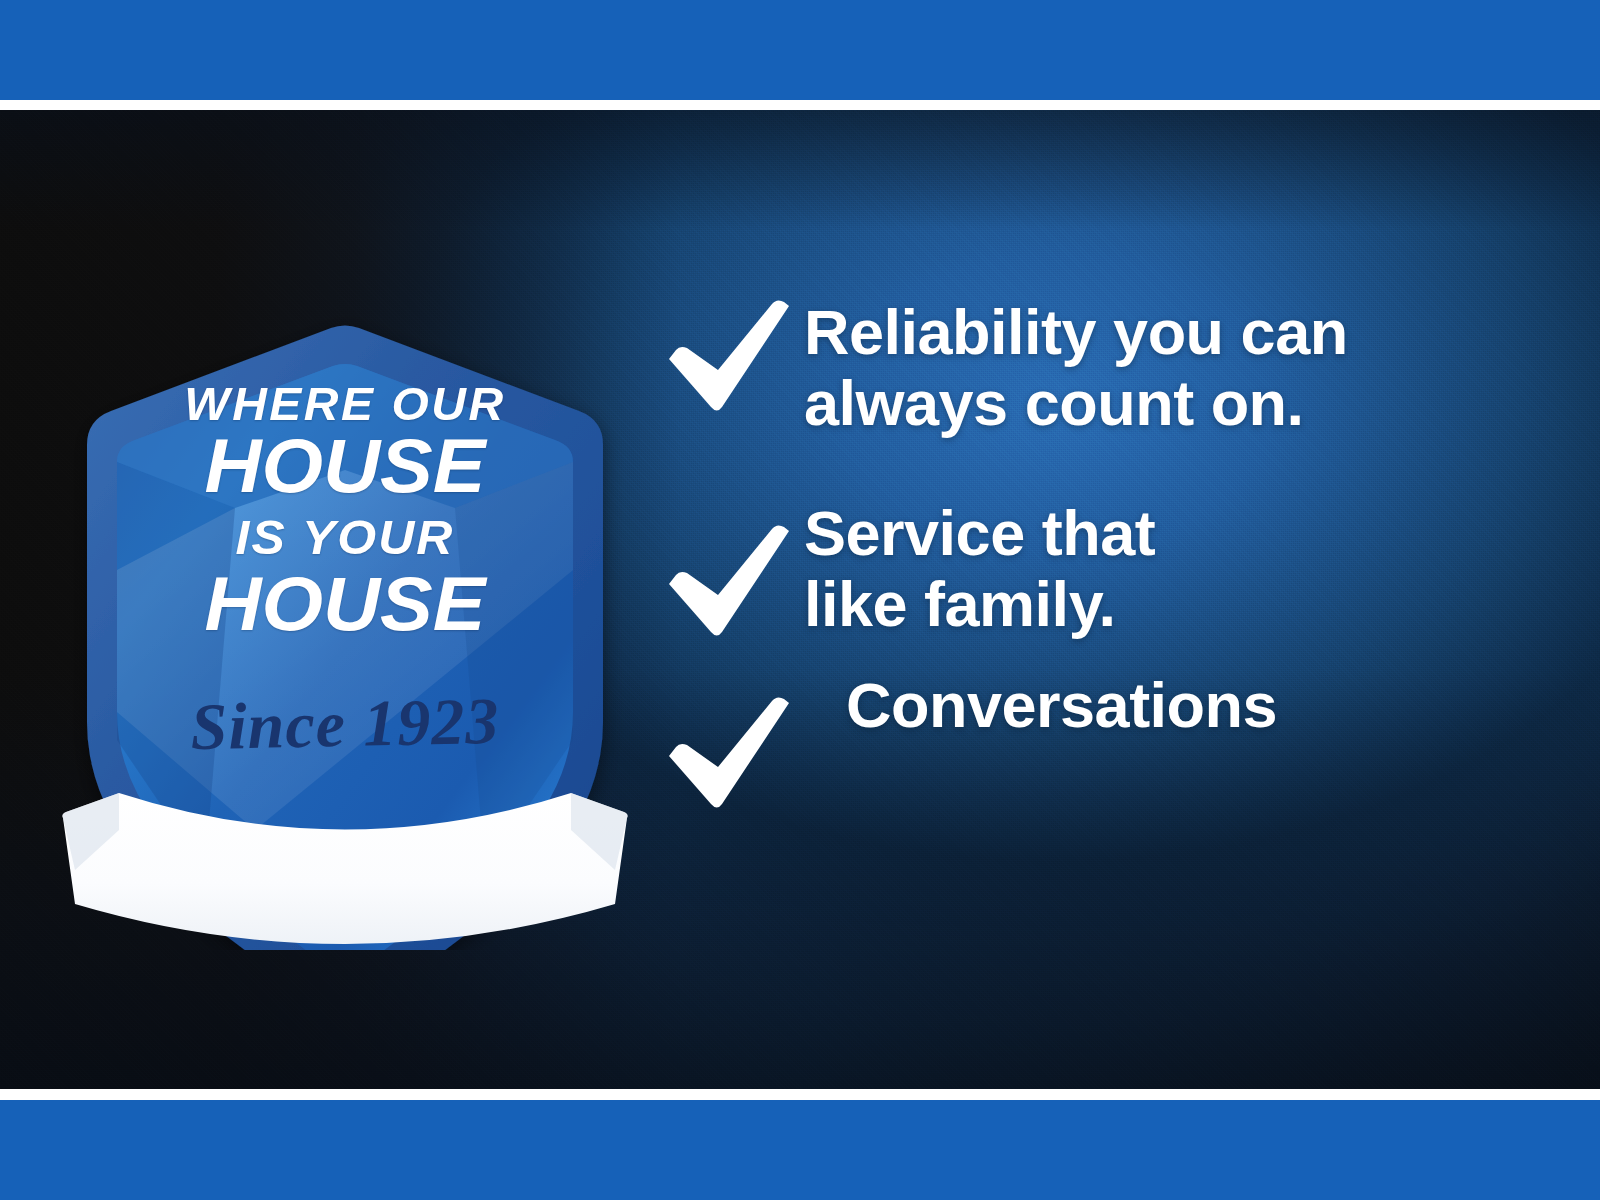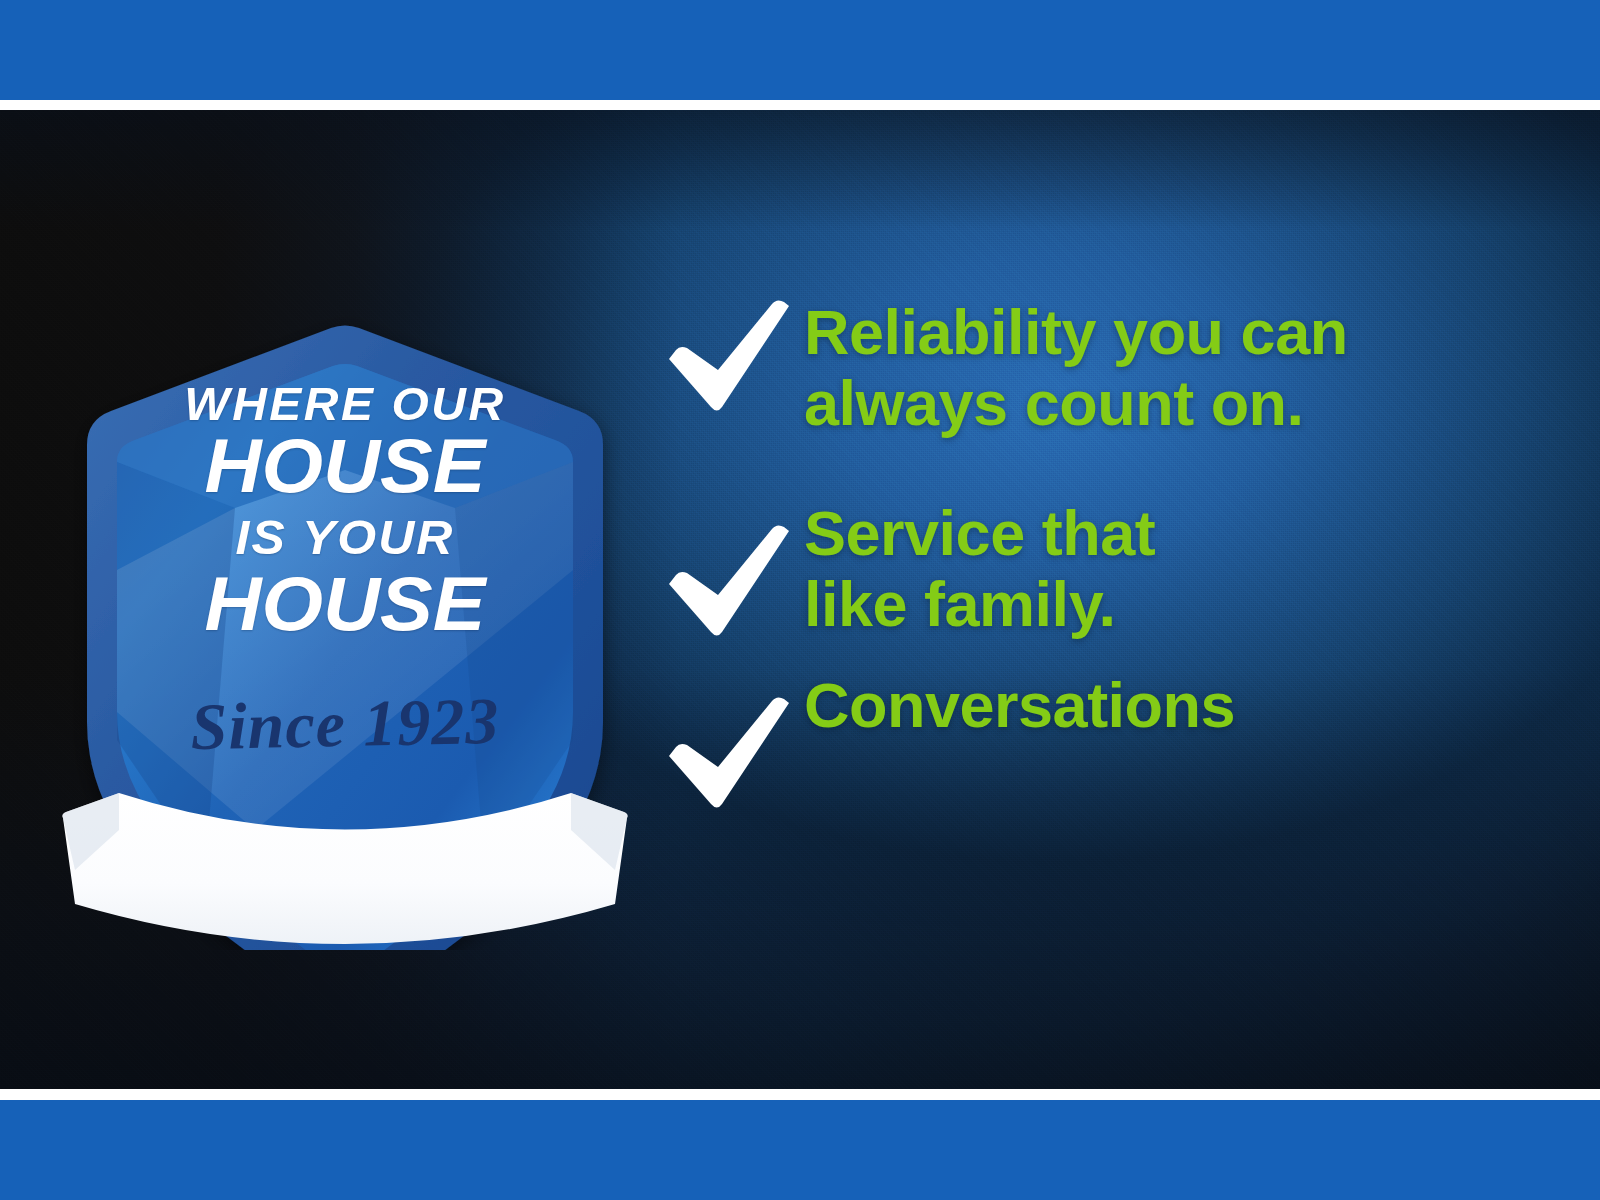--- a/index.html
+++ b/index.html
@@ -156,31 +156,31 @@
     left: 660px;
     top: 185px;
     width: 900px;
   }
   .benefit {
     position: relative;
     display: flex;
     align-items: flex-start;
     margin-bottom: 52px;
   }
-  .benefit:last-child { margin-bottom: 0; }
+  .benefit:last-child { margin-bottom: 0; gap: 42px; }
   .check-icon {
     flex: 0 0 auto;
     width: 130px;
     height: 118px;
     margin-right: 14px;
     margin-top: 10px;
   }
   .check-icon svg { display: block; width: 130px; height: 118px; }
   .benefit-text {
-    color: #84cc16;
+    color: #ffffff;
     font-family: "Liberation Sans", sans-serif;
     font-weight: bold;
     font-size: 63px;
     line-height: 1.12;
     letter-spacing: -0.5px;
     padding-top: 2px;
     text-shadow: 0 2px 6px rgba(4,16,32,0.35);
   }
   .benefit-text .ln { display: block; white-space: nowrap; }
 

